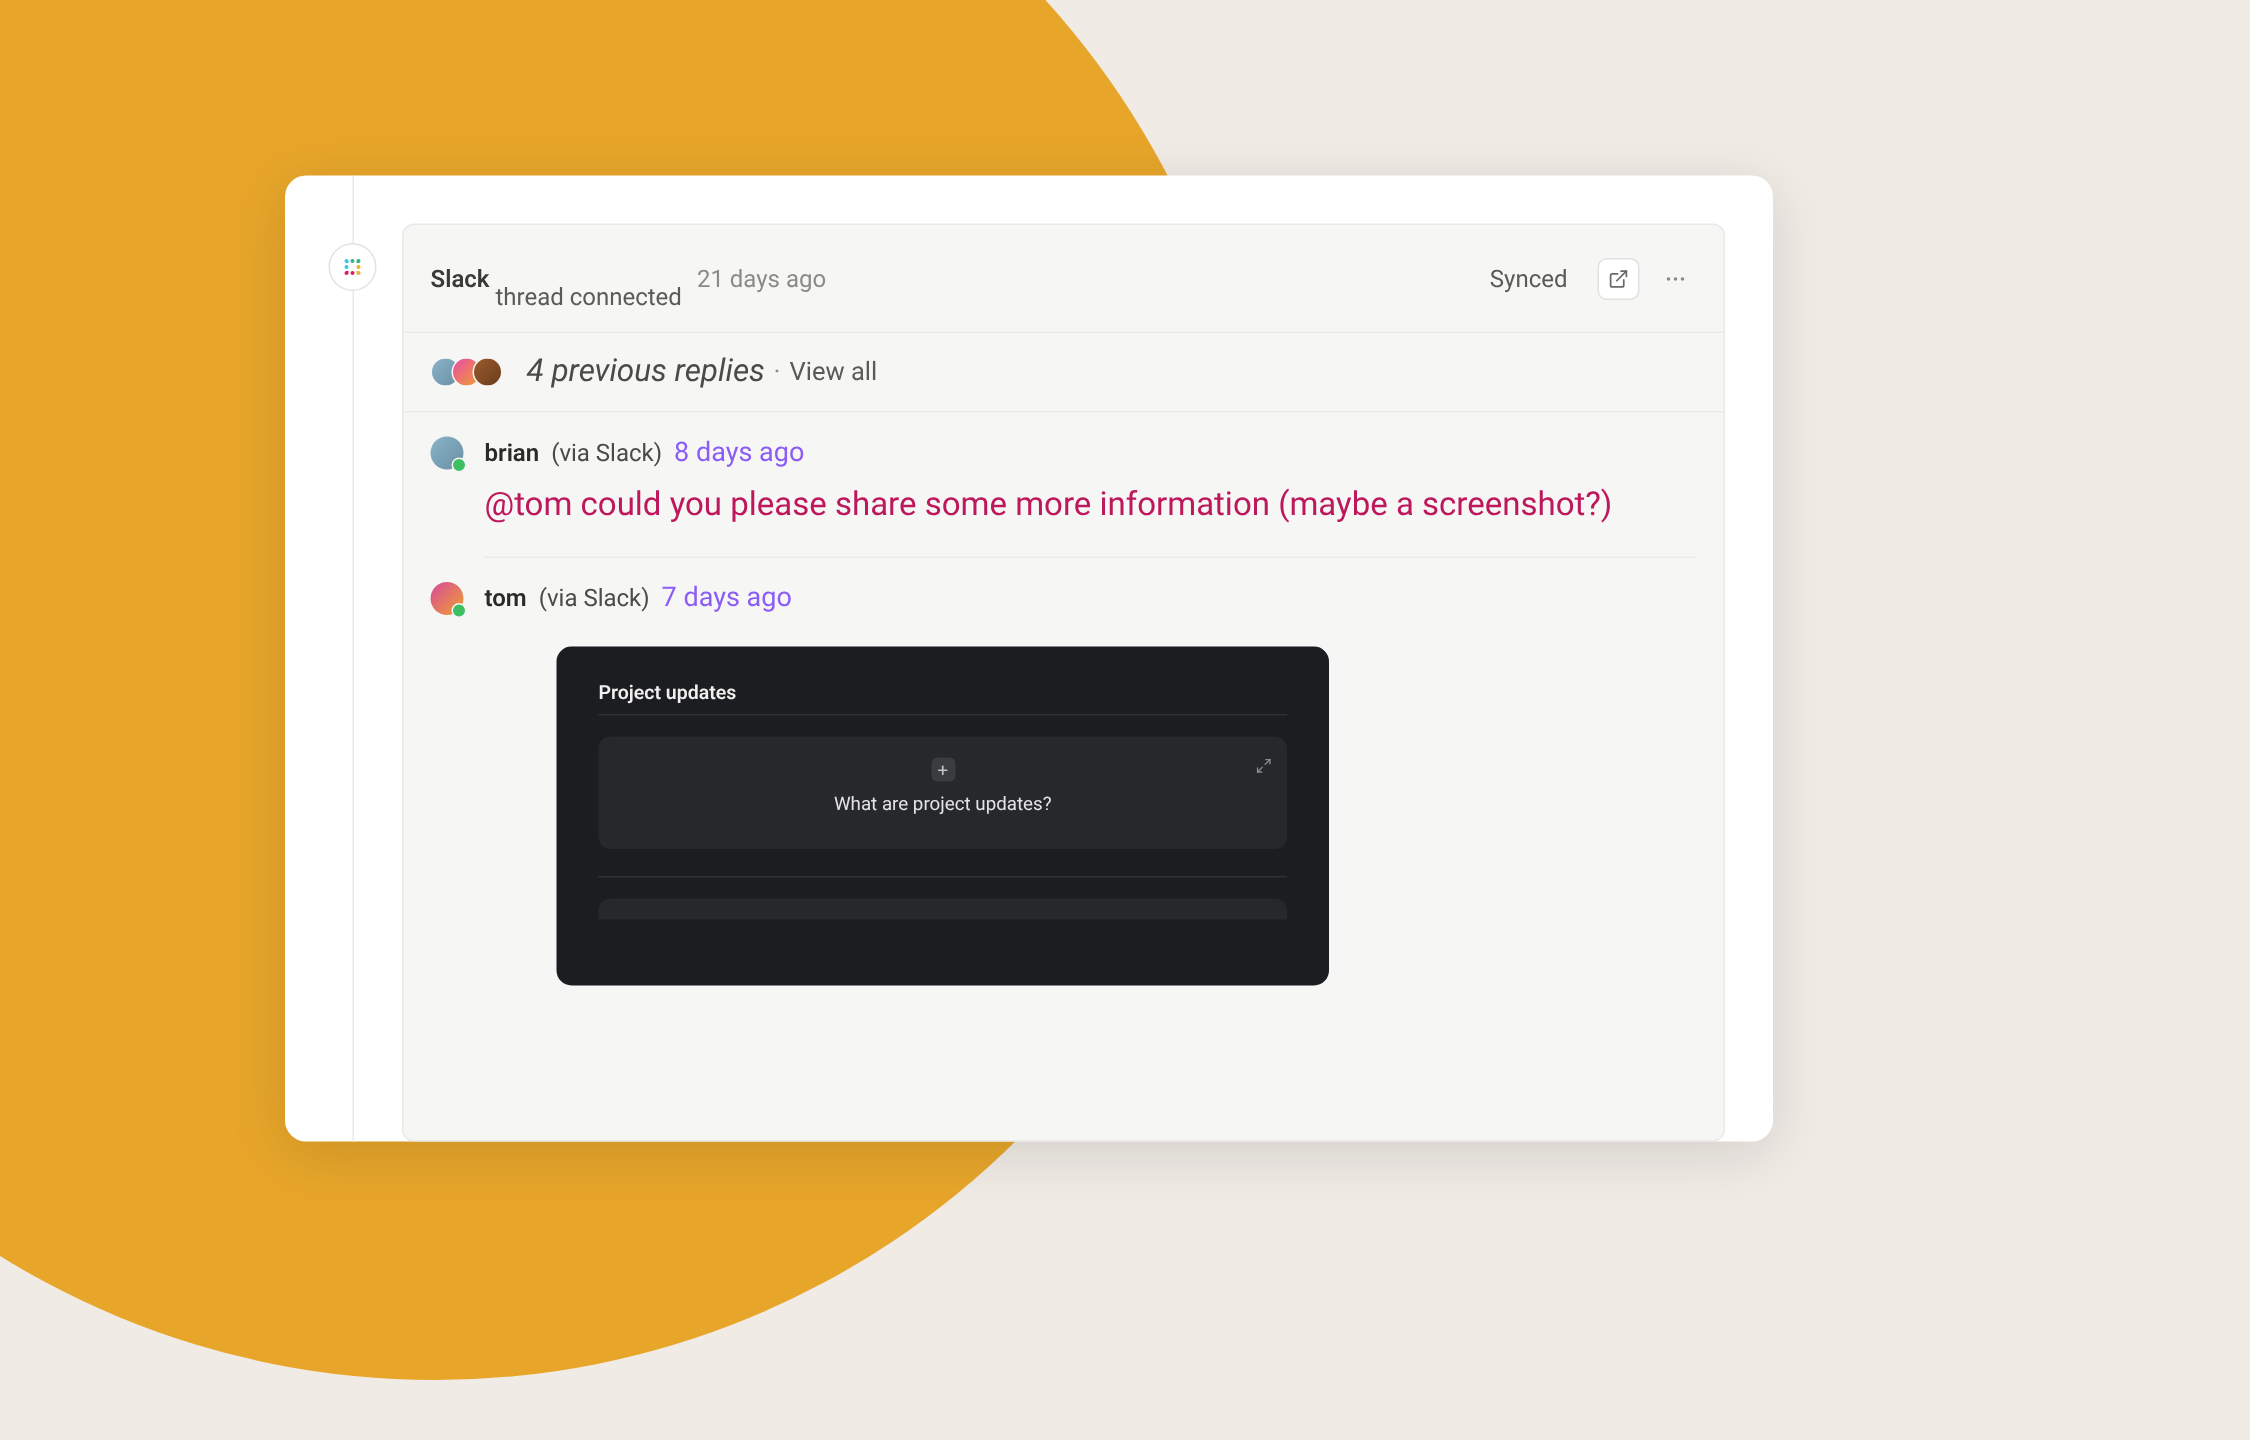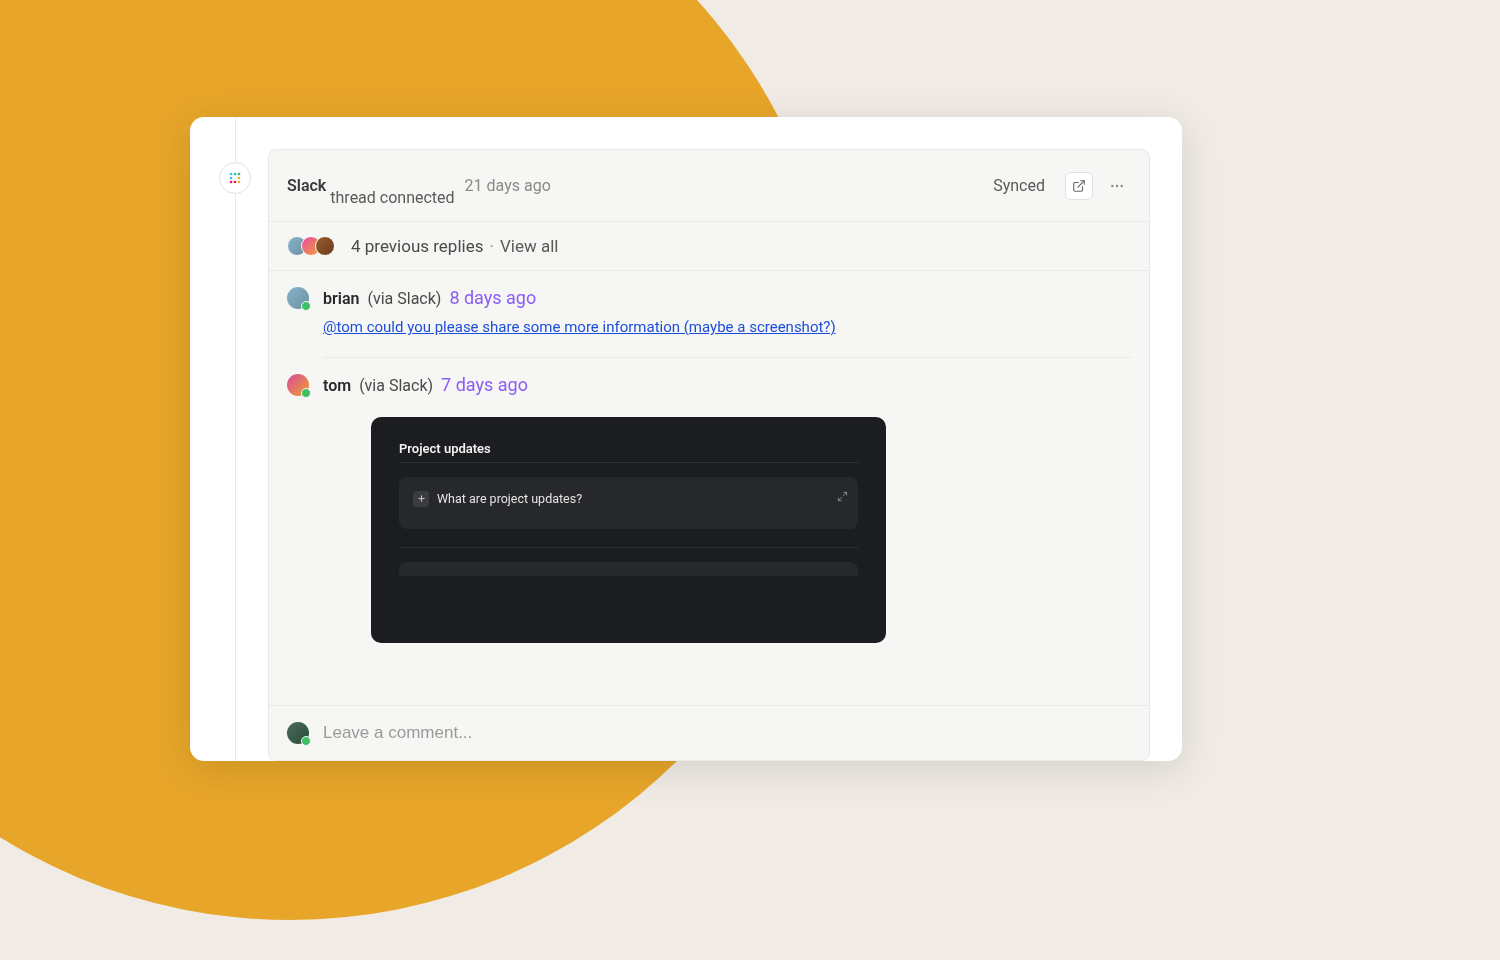--- a/index.html
+++ b/index.html
@@ -142,22 +142,23 @@
     background: #3fbf63;
     border: 1.5px solid #f6f6f5;
   }
   .av1 { background: linear-gradient(135deg,#8ab4c8,#6a8fa3); }
   .av2 { background: linear-gradient(135deg,#e84aa5,#f0a030); }
   .av3 { background: linear-gradient(135deg,#9a5b2e,#6a3d1d); }
   .av4 { background: linear-gradient(135deg,#d84a9a,#f0a030); }
   .av5 { background: linear-gradient(135deg,#4a6a5a,#2a4a3a); }
   .prev-replies .label {
     color: #4a4a48;
-    font-size: 17px;
+    font-size: 21px;
     margin-left: 6px;
+    font-style: italic;
   }
   .prev-replies .sep {
     color: #8a8a88;
     font-size: 17px;
     margin: 0 -4px;
   }
   .prev-replies .view-all {
     color: #5a5a58;
     font-size: 17px;
     cursor: pointer;
@@ -175,25 +176,24 @@
   .msg-head {
     display: flex;
     align-items: baseline;
     gap: 8px;
     margin-bottom: 8px;
   }
   .msg-head .author { font-weight: 600; color: #2a2a29; font-size: 16px; }
   .msg-head .via { color: #4a4a48; font-size: 16px; }
   .msg-head .time { color: #8b5cf6; font-size: 18px; }
   .msg-text {
-    color: #1d4ed8;
-    font-size: 15px;
+    color: #be185d;
+    font-size: 22px;
     line-height: 1.5;
     padding-bottom: 18px;
-    text-decoration: underline;
   }
   .msg-divider {
     border-top: 1px solid #e9e9e8;
     margin-left: 54px;
     margin-right: 18px;
   }
   .screenshot {
     width: 515px;
     height: 226px;
     background: #1b1d21;
@@ -225,20 +225,21 @@
     border-radius: 8px;
     padding: 14px 14px;
     position: relative;
     margin-bottom: 18px;
   }
   .screenshot .box .row1 {
     display: flex;
     align-items: center;
     gap: 8px;
     margin-bottom: 8px;
+    flex-direction: column;
   }
   .screenshot .box .q {
     font-size: 12.5px;
     color: #e4e4e2;
   }
   .screenshot .box .desc {
     font-size: 11.5px;
     color: #8a8c8f;
     line-height: 1.5;
   }
@@ -383,20 +384,16 @@
             </div>
           </div>
           <div class="hr"></div>
           <div class="box2">
             
           </div>
         </div>
 
       </div>
 
-      <div class="composer">
-        <div class="avatar big av5 presence"></div>
-        <input type="text" placeholder="Leave a comment..." style="">
-      </div>
 
     </div>
   </div>
 </div>
 
 </body></html>

